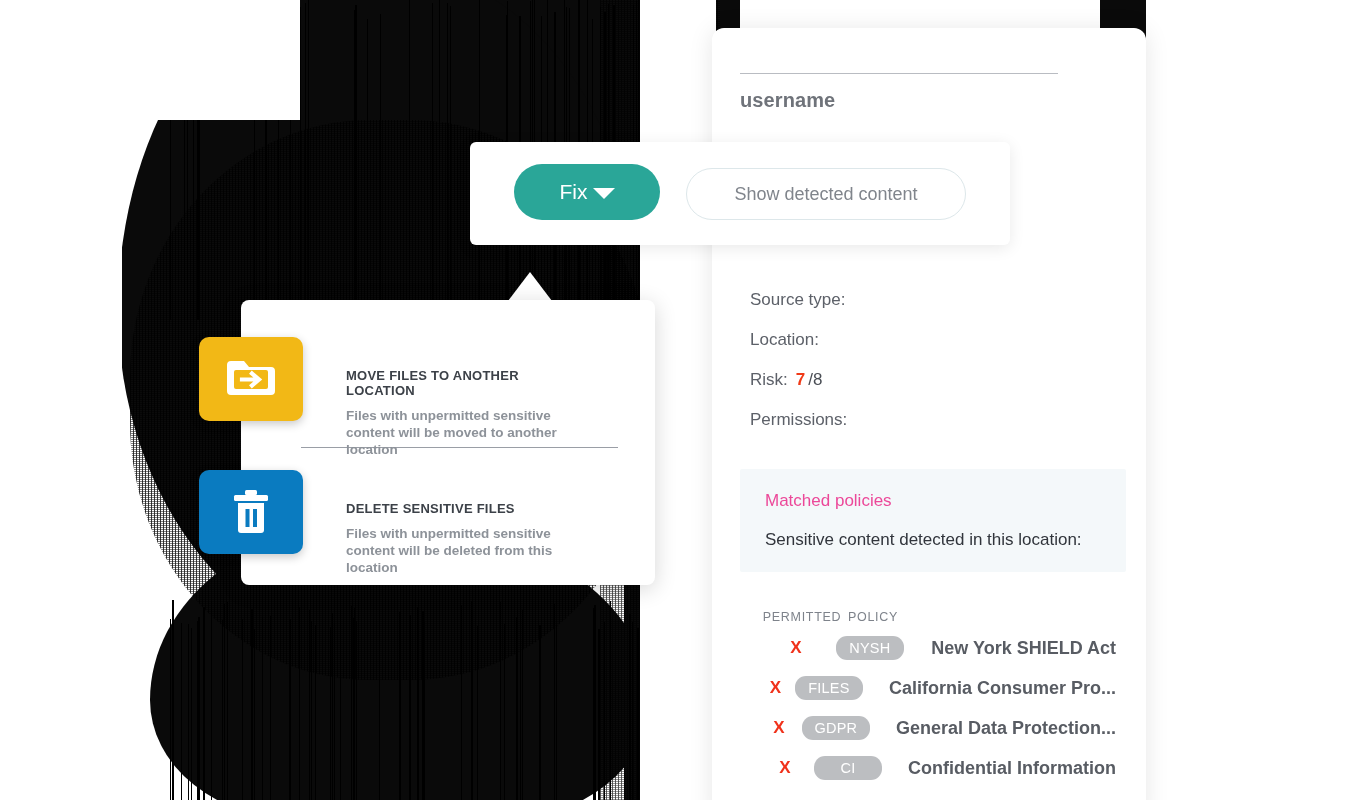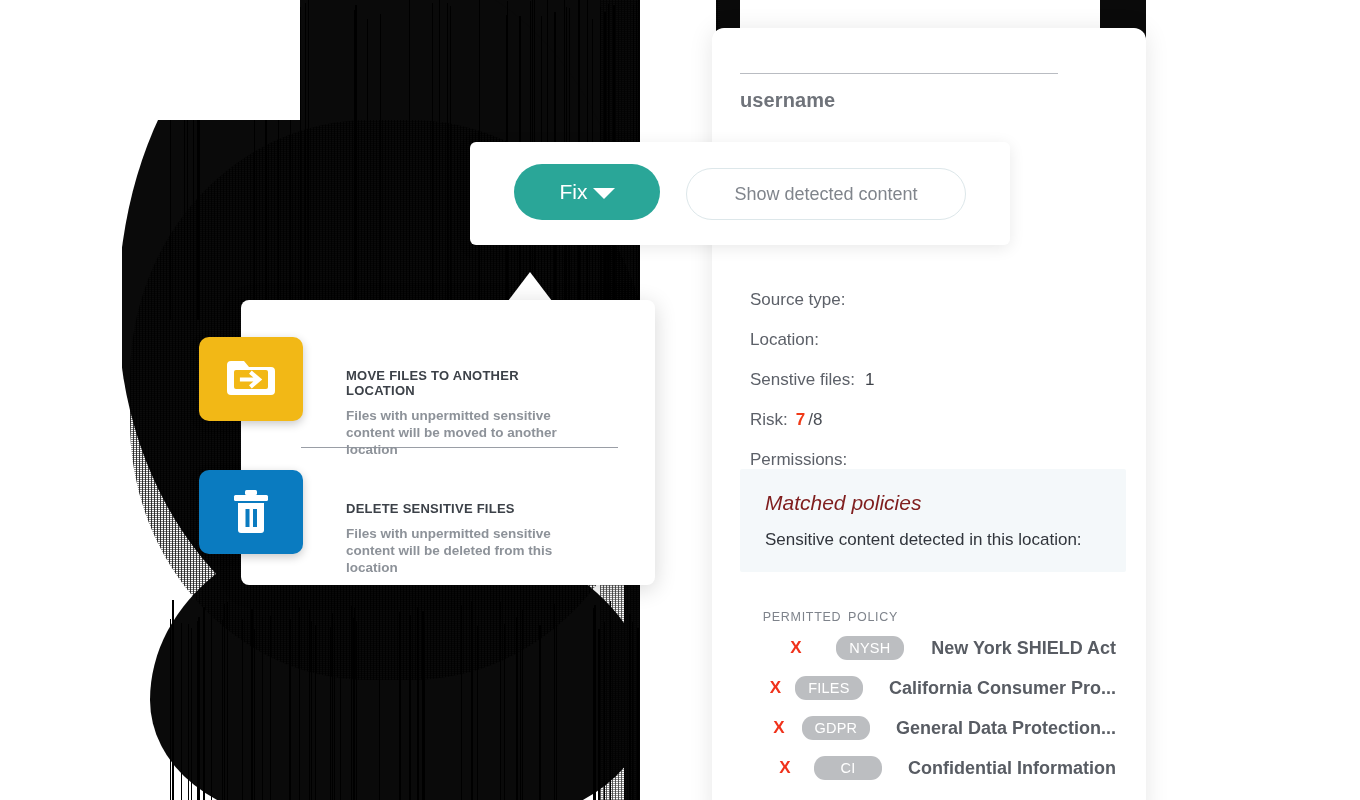--- a/index.html
+++ b/index.html
@@ -151,23 +151,22 @@
   .policies-box {
     position: absolute;
     left: 740px; top: 469px;
     width: 386px; height: 103px;
     background: #f4f8fa;
     border-radius: 2px;
   }
   .policies-title {
     position: absolute;
     left: 765px; top: 491px;
-    font-size: 21px;
-    color: #7f1d1d;
-    font-style: italic;
+    font-size: 17px;
+    color: #ec4899;
   }
   .policies-sub {
     position: absolute;
     left: 765px; top: 530px;
     font-size: 17px;
     color: #31353c;
   }
 
   
   .policy-table {
@@ -468,24 +467,20 @@
   <div class="meta-list">
     <div class="meta-row">
       <span class="meta-label">Source type:</span>
       <span class="meta-value"></span>
     </div>
     <div class="meta-row">
       <span class="meta-label">Location:</span>
       <span class="meta-value"></span>
     </div>
     <div class="meta-row">
-      <span class="meta-label">Senstive files:</span>
-      <span class="meta-value">1</span>
-    </div>
-    <div class="meta-row">
       <span class="meta-label">Risk:</span>
       <span class="meta-value risk-num">7</span>
       <span class="meta-value risk-den">/</span>
       <span class="meta-value risk-den">8</span>
     </div>
     <div class="meta-row">
       <span class="meta-label">Permissions:</span>
       <span class="meta-value"></span>
     </div>
   </div>

